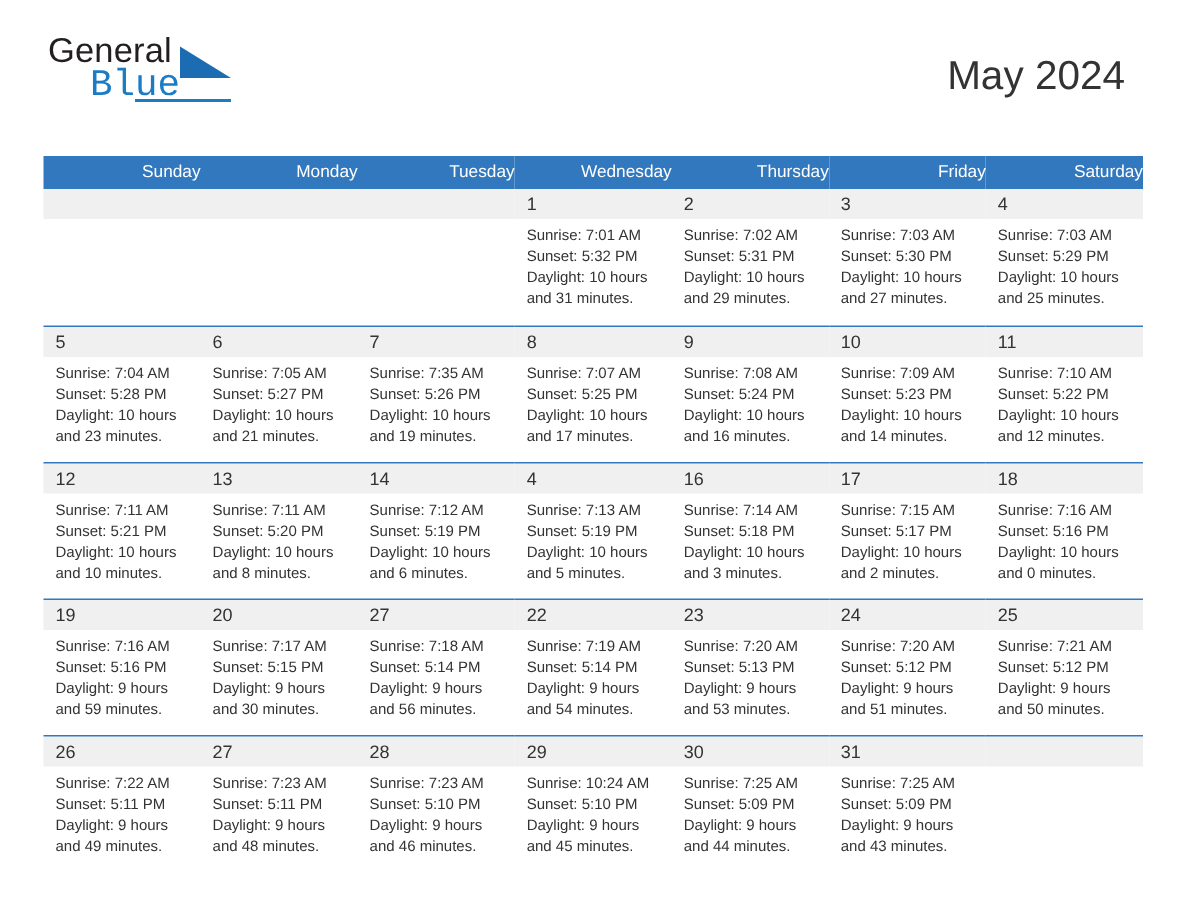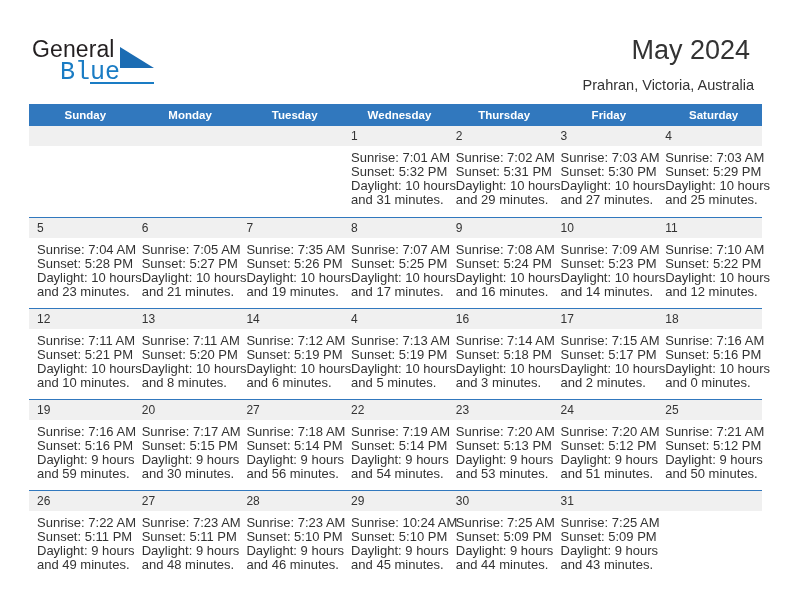--- a/index.html
+++ b/index.html
@@ -23,21 +23,21 @@
   
   .top {
     position: absolute;
     left: 0; top: 0;
     width: 792px;
     height: 104px;
   }
   .logo {
     position: absolute;
     left: 32px;
-    top: 36px;
+    top: 20px;
     width: 200px;
     height: 52px;
     text-align: right;
   }
   .logo-general {
     position: absolute;
     left: 0; top: 0;
     font-size: 23px;
     letter-spacing: .1px;
     color: #231f20;
@@ -93,22 +93,22 @@
     left: 29px;
     top: 104px;
     width: 733px;
     border-collapse: collapse;
     table-layout: fixed;
   }
   .cal th {
     background: #3178be;
     color: #ffffff;
     font-size: 11.5px;
-    font-weight: bold;
-    text-align: center;
+    font-weight: normal;
+    text-align: right;
     padding: 5px 0 5px 8px;
     height: 21px;
   }
   .cal td {
     vertical-align: top;
     padding: 0;
     width: 104.71px;
     height: 91px;
     border-top: 1px solid #3178be;
   }
@@ -121,21 +121,21 @@
     color: #333333;
     padding: 3px 0 3px 8px;
     height: 20px;
     line-height: 14px;
   }
   .daynum.empty {
     color: transparent;
   }
   .cell-body {
     padding: 5px 6px 0 8px;
-    font-size: 13px;
+    font-size: 10px;
     line-height: 14.1px;
     color: #333333;
   }
   .cell-body div { white-space: nowrap; }
 </style>
 </head>
 <body>
 
 <div class="page">
 
@@ -143,21 +143,20 @@
 
     <div class="logo">
       <span class="logo-general">General</span>
       <span class="logo-tri"></span>
       <span class="logo-blue">Blue</span>
       <span class="logo-underline"></span>
     </div>
 
     <div class="title-block">
       <h1 class="cal-title">May 2024</h1>
-      <div class="cal-subtitle">Prahran, Victoria, Australia</div>
     </div>
 
   </div>
 
   <table class="cal">
     <thead>
       <tr>
         <th>Sunday</th>
         <th>Monday</th>
         <th>Tuesday</th>

